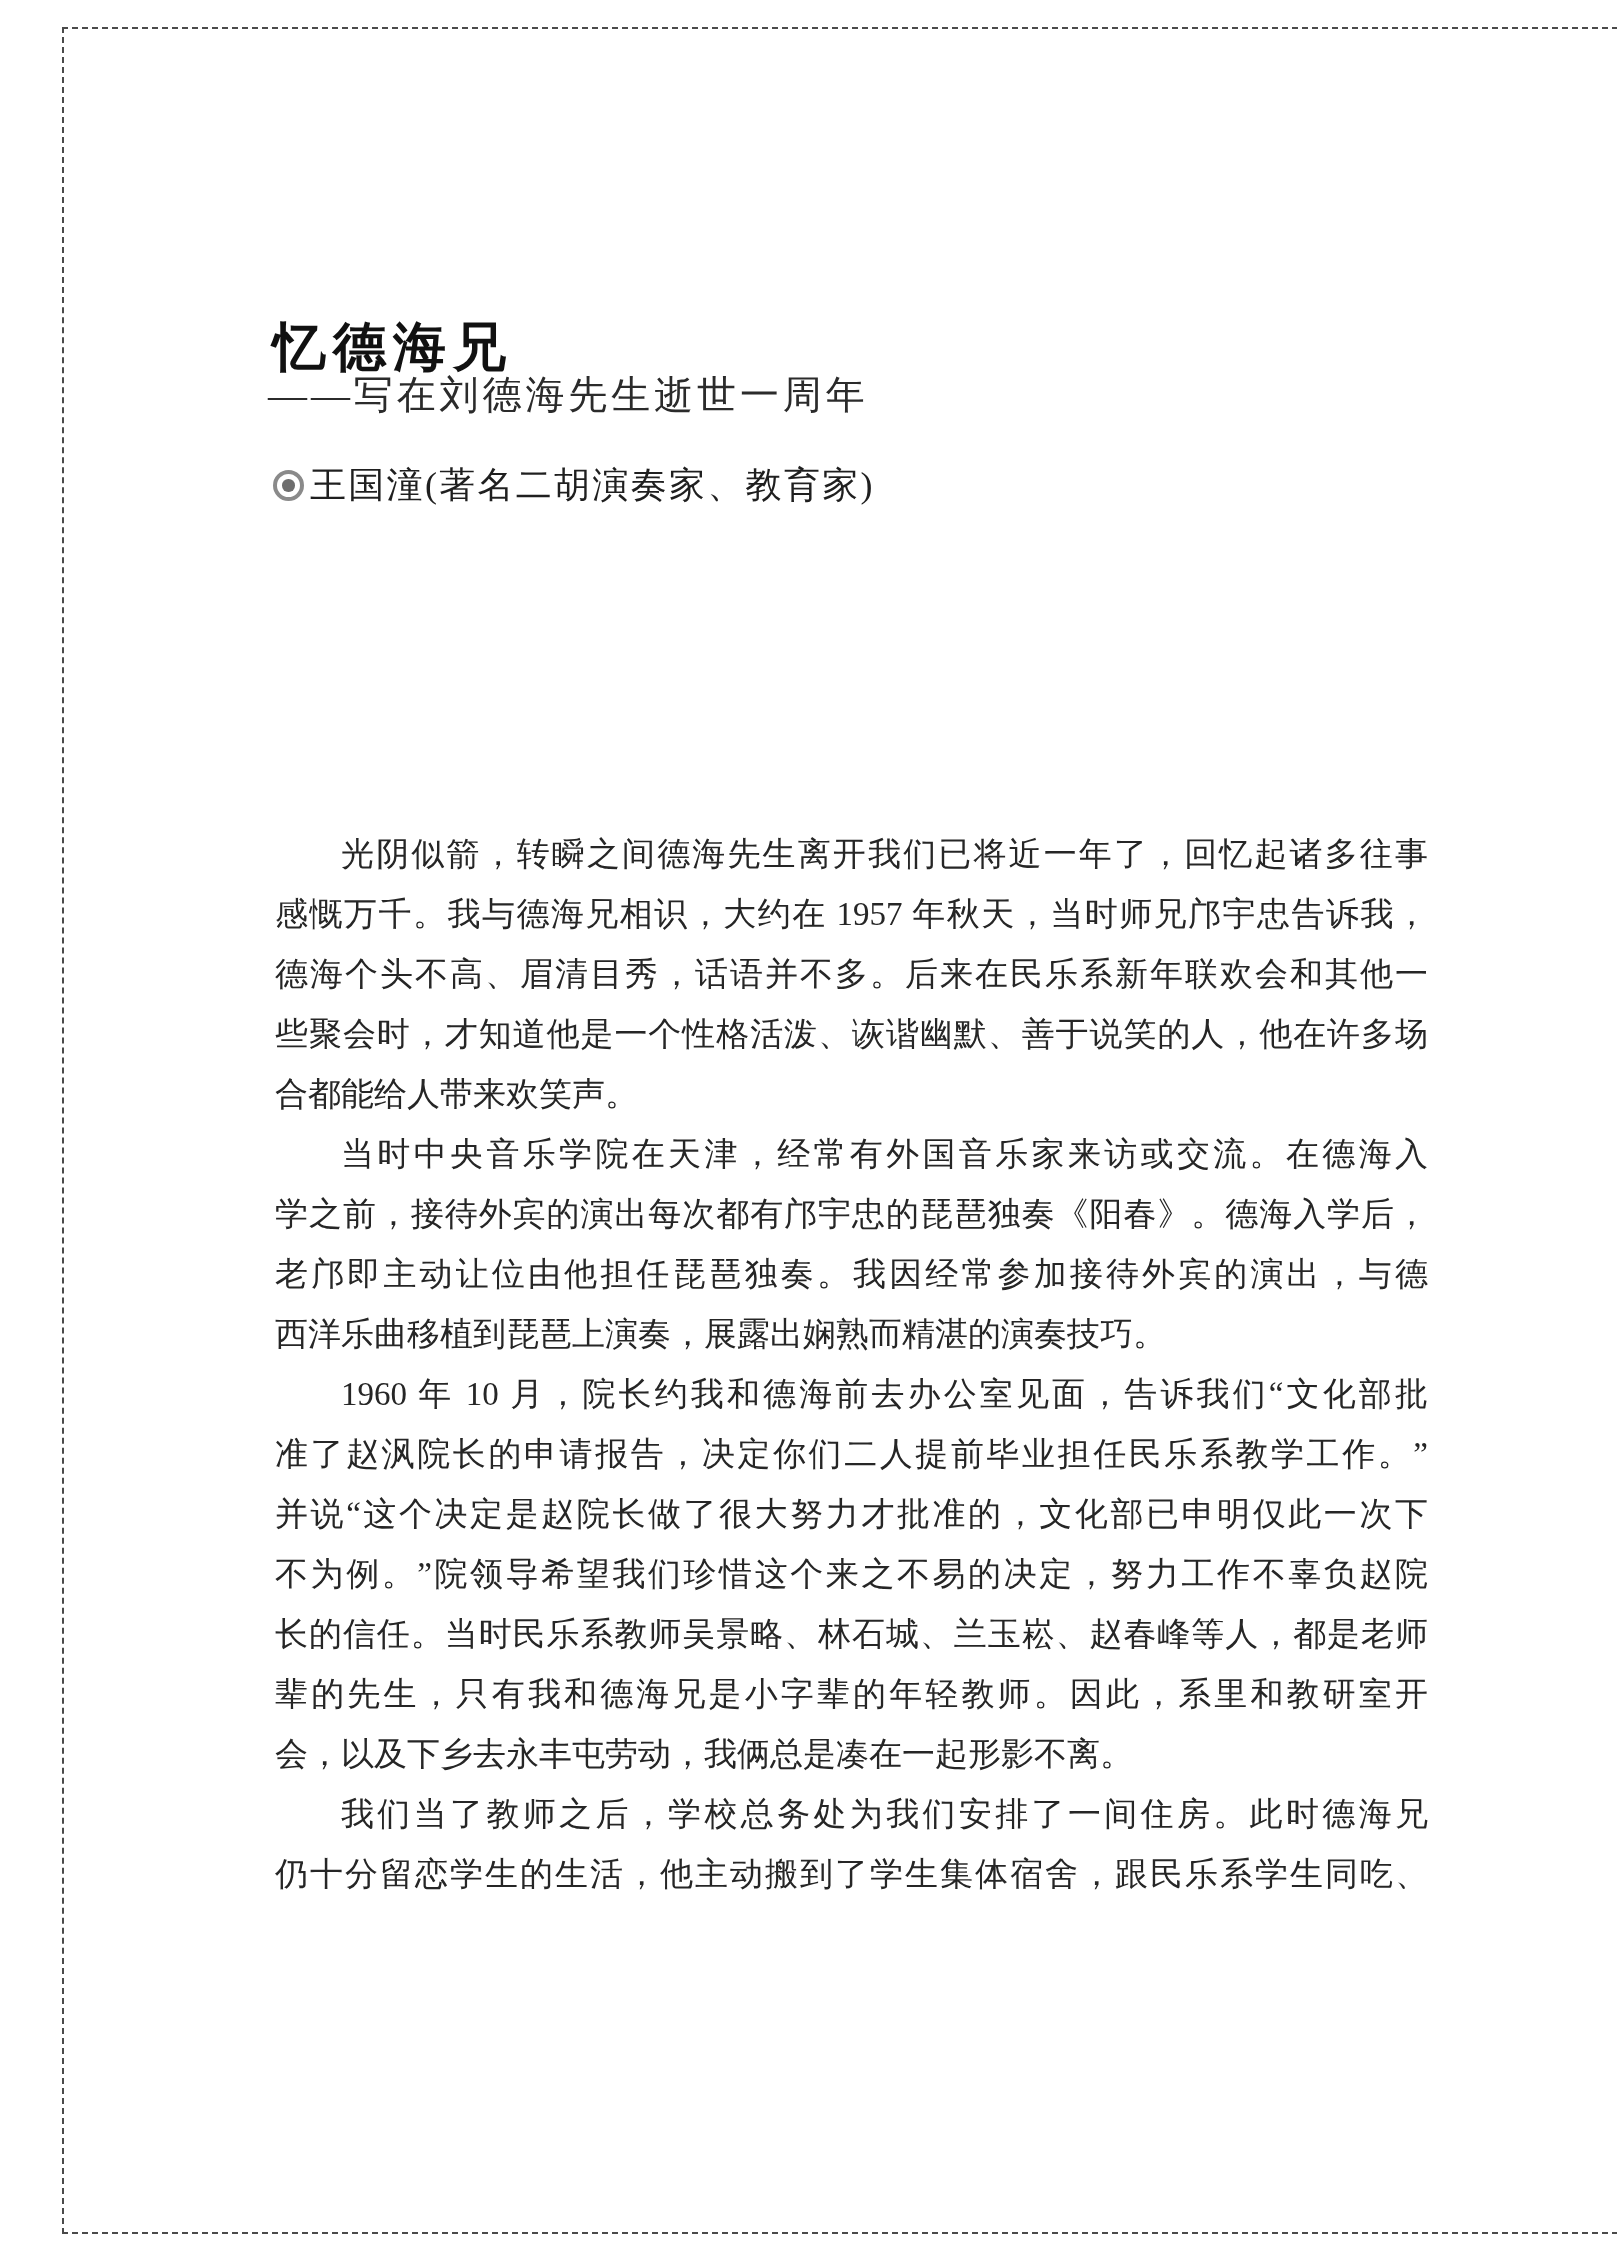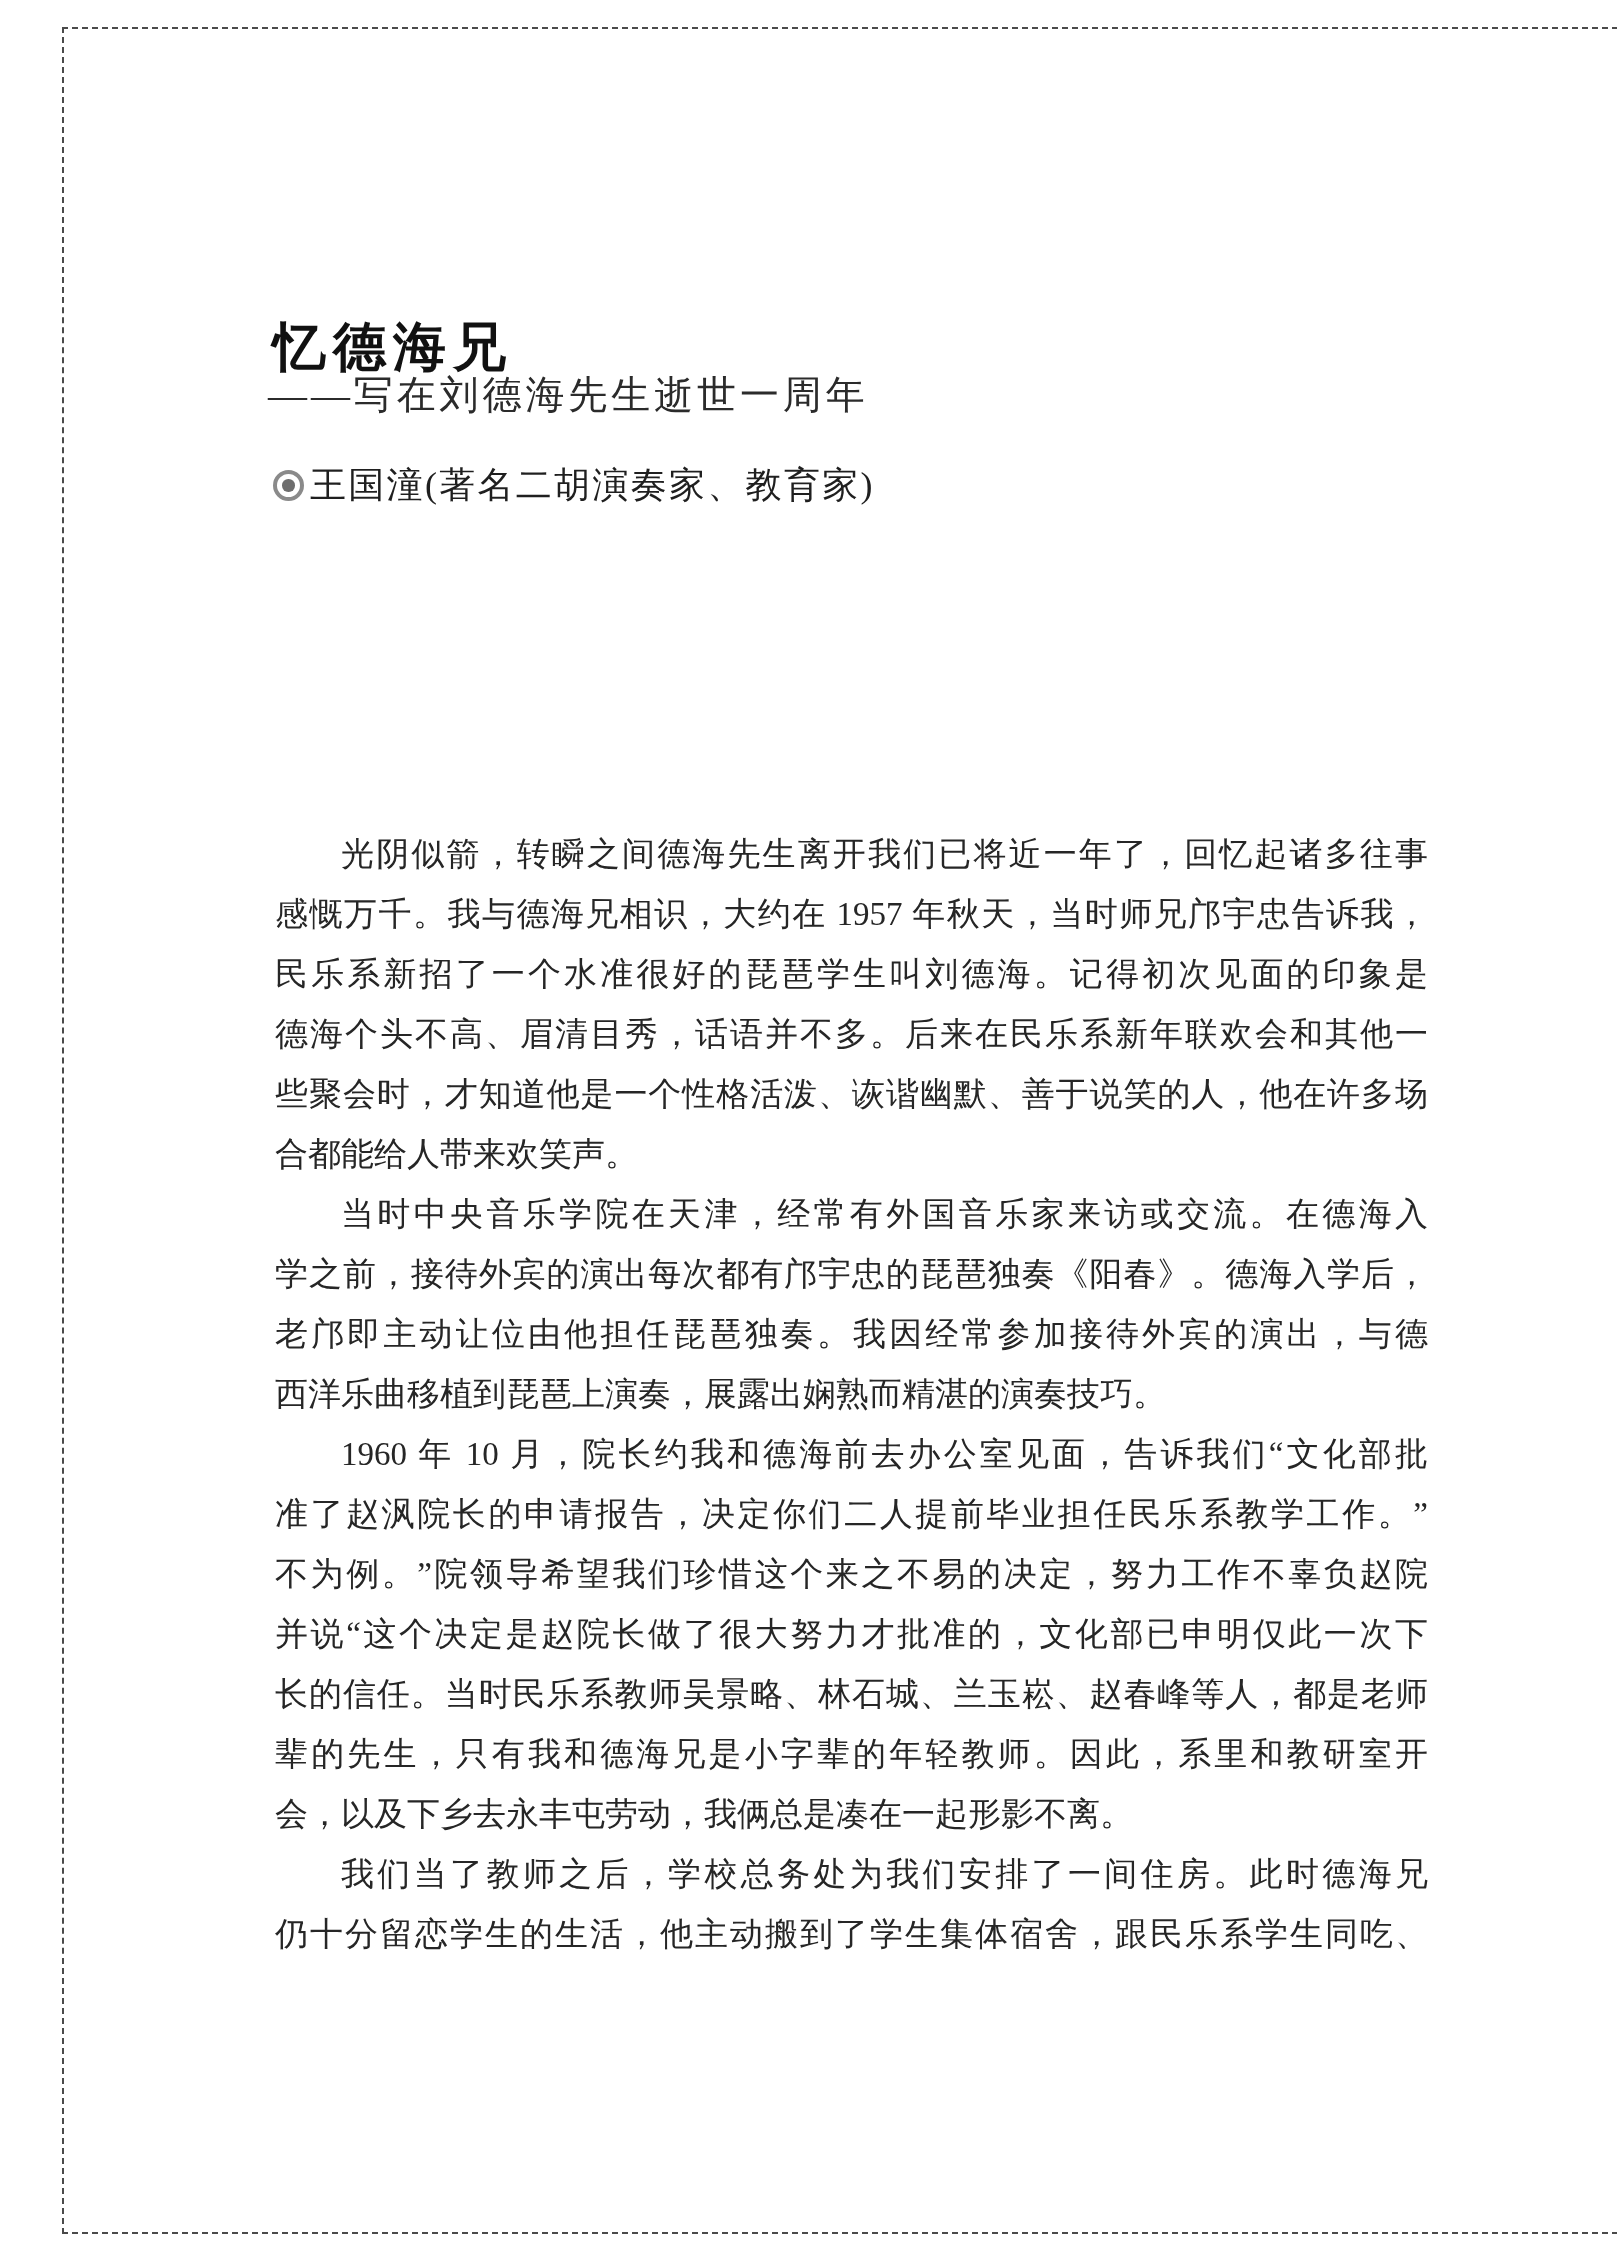--- a/index.html
+++ b/index.html
@@ -118,32 +118,31 @@
   <div class="doc-subtitle">——写在刘德海先生逝世一周年</div>
 
   <div class="author-line">
     <span class="bullseye"></span>
     <span class="author-text">王国潼(著名二胡演奏家、教育家)</span>
   </div>
 
   <div class="body-text">
     <div class="line indent">光阴似箭，转瞬之间德海先生离开我们已将近一年了，回忆起诸多往事</div>
     <div class="line">感慨万千。我与德海兄相识，大约在 1957 年秋天，当时师兄邝宇忠告诉我，</div>
-    <div class="line">民乐系新招了一个水准很好的琵琶学生叫刘德海。记得初次见面的印象是</div>
     <div class="line">德海个头不高、眉清目秀，话语并不多。后来在民乐系新年联欢会和其他一</div>
     <div class="line">些聚会时，才知道他是一个性格活泼、诙谐幽默、善于说笑的人，他在许多场</div>
     <div class="line end">合都能给人带来欢笑声。</div>
     <div class="line indent">当时中央音乐学院在天津，经常有外国音乐家来访或交流。在德海入</div>
     <div class="line">学之前，接待外宾的演出每次都有邝宇忠的琵琶独奏《阳春》。德海入学后，</div>
     <div class="line">老邝即主动让位由他担任琵琶独奏。我因经常参加接待外宾的演出，与德</div>
     <div class="line end">西洋乐曲移植到琵琶上演奏，展露出娴熟而精湛的演奏技巧。</div>
     <div class="line indent">1960 年 10 月，院长约我和德海前去办公室见面，告诉我们“文化部批</div>
     <div class="line">准了赵沨院长的申请报告，决定你们二人提前毕业担任民乐系教学工作。”</div>
+    <div class="line">并说“这个决定是赵院长做了很大努力才批准的，文化部已申明仅此一次下</div>
     <div class="line">不为例。”院领导希望我们珍惜这个来之不易的决定，努力工作不辜负赵院</div>
-    <div class="line">并说“这个决定是赵院长做了很大努力才批准的，文化部已申明仅此一次下</div>
     <div class="line">长的信任。当时民乐系教师吴景略、林石城、兰玉崧、赵春峰等人，都是老师</div>
     <div class="line">辈的先生，只有我和德海兄是小字辈的年轻教师。因此，系里和教研室开</div>
     <div class="line end">会，以及下乡去永丰屯劳动，我俩总是凑在一起形影不离。</div>
     <div class="line indent">我们当了教师之后，学校总务处为我们安排了一间住房。此时德海兄</div>
     <div class="line">仍十分留恋学生的生活，他主动搬到了学生集体宿舍，跟民乐系学生同吃、</div>
   </div>
 </div>
 
 
 </body></html>

